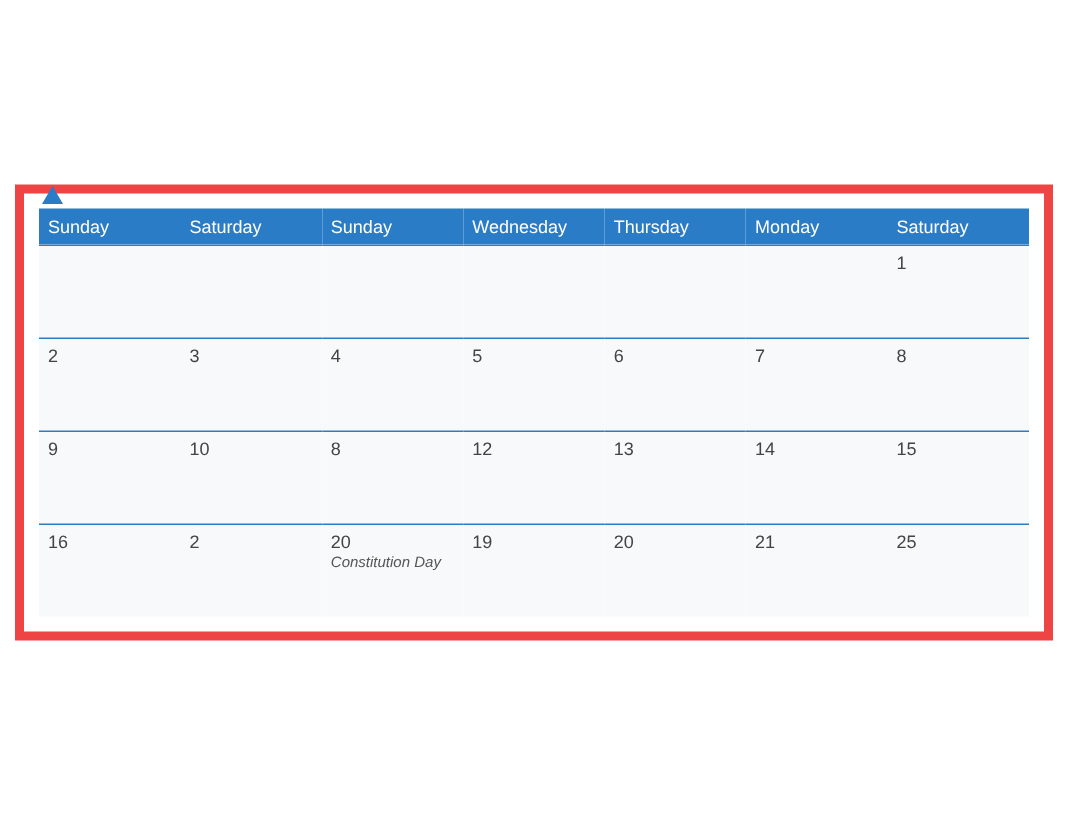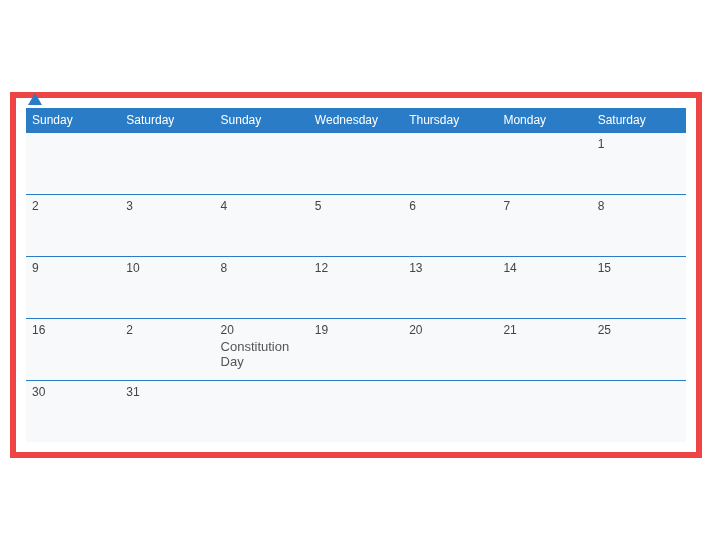--- a/index.html
+++ b/index.html
@@ -97,24 +97,25 @@
     }
     .calendar-grid tbody tr td.empty {
       background: #f7f9fb;
     }
     .day-number {
       font-size: 12px;
       color: #444;
       display: block;
     }
     .holiday-label {
-      font-size: 13px;
+      font-size: 10px;
       color: #555;
       display: block;
       margin-top: 2px;
+      font-style: italic;
     }
     .last-row td {
       height: 50px;
     }
   </style>
 </head>
 <body>
 
 <div class="calendar-container">
   <div class="calendar-header">
@@ -218,28 +219,15 @@
           <td>
             <span class="day-number">20</span>
           </td>
           <td>
             <span class="day-number">21</span>
           </td>
           <td>
             <span class="day-number">25</span>
           </td>
         </tr>
-        <tr class="last-row">
-          <td>
-            <span class="day-number">30</span>
-          </td>
-          <td>
-            <span class="day-number">31</span>
-          </td>
-          <td class="empty"></td>
-          <td class="empty"></td>
-          <td class="empty"></td>
-          <td class="empty"></td>
-          <td class="empty"></td>
-        </tr>
       </tbody>
   </table>
 </div>
 
 </body></html>

